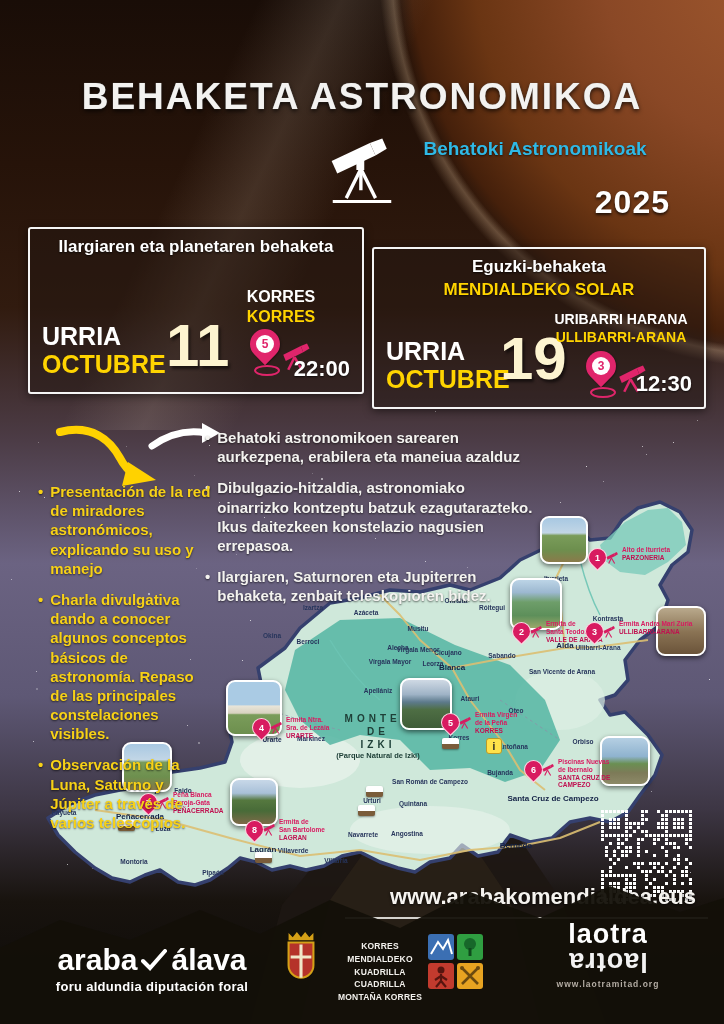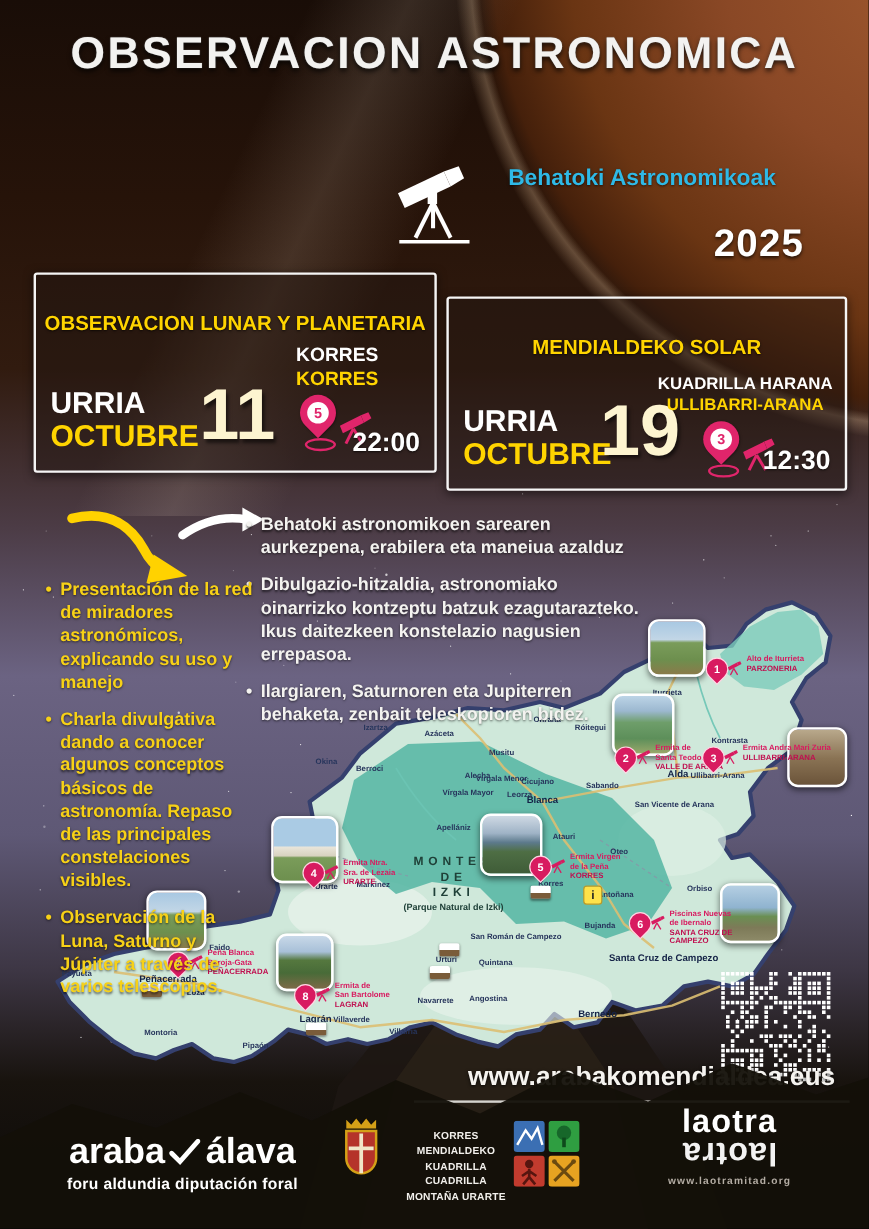--- a/index.html
+++ b/index.html
@@ -526,21 +526,21 @@
       <div class="town" style="left: 470px; top: 698px;">Atauri</div>
       <div class="town" style="left: 513px; top: 746px;">Antoñana</div>
       <div class="town" style="left: 583px; top: 741px;">Orbiso</div>
       <div class="town" style="left: 500px; top: 772px;">Bujanda</div>
       <div class="town town-bold" style="left: 553px; top: 798px;">Santa Cruz de Campezo</div>
       <div class="town" style="left: 430px; top: 781px;">San Román de Campezo</div>
       <div class="town" style="left: 372px; top: 800px;">Urturi</div>
       <div class="town" style="left: 413px; top: 803px;">Quintana</div>
       <div class="town" style="left: 407px; top: 833px;">Angostina</div>
       <div class="town" style="left: 363px; top: 834px;">Navarrete</div>
-      <div class="town town-bold" style="left: 498px; top: 845px;">Bernedo</div>
+      <div class="town town-bold" style="left: 516px; top: 845px;">Bernedo</div>
       <div class="town" style="left: 336px; top: 860px;">Villafría</div>
       <div class="town" style="left: 293px; top: 850px;">Villaverde</div>
       <div class="town town-bold" style="left: 263px; top: 849px;">Lagrán</div>
       <div class="town" style="left: 213px; top: 872px;">Pipaón</div>
       <div class="town" style="left: 134px; top: 861px;">Montoria</div>
       <div class="town" style="left: 163px; top: 828px;">Loza</div>
       <div class="town" style="left: 183px; top: 790px;">Faido</div>
       <div class="town" style="left: 150px; top: 789px;">Baroja</div>
       <div class="town" style="left: 64px; top: 812px;">Payueta</div>
       <div class="town town-bold" style="left: 140px; top: 816px;">Peñacerrada</div>
@@ -697,21 +697,21 @@
             </g>
           </svg></div>
         <div class="pin-label">
           <div>Ermita de</div>
           <div>San Bartolome</div>
           <div class="strong">LAGRAN</div>
         </div>
       </div>
     </div>
 
-  <div class="title t1">OBSERVACION ASTRONOMICA</div>
+  <div class="title t2">BEHAKETA ASTRONOMIKOA</div>
 
   <div class="hd-tel">
     <svg width="72" height="72" viewBox="0 0 64 64">
       <g fill="#fff">
         <polygon points="5,24 39,8 44,19 10,35"></polygon>
         <polygon points="39,8 50,4 54,13 44,19"></polygon>
         <rect x="27" y="23" width="7" height="9"></rect>
       </g>
       <g stroke="#fff" stroke-width="3" fill="none">
         <line x1="31" y1="31" x2="18" y2="57"></line>
@@ -720,21 +720,21 @@
       </g>
       <line x1="6" y1="60" x2="58" y2="60" stroke="#fff" stroke-width="2.5"></line>
     </svg>
   </div>
   <div class="sub-right">
     <div class="cyan">Behatoki Astronomikoak</div>
   </div>
   <div class="year">2025</div>
 
   <div class="event-card card1">
-    <div class="ev-title-es">OBSERVACION LUNAR Y PLANETARIA</div>
+    <div class="ev-title-eu">Ilargiaren eta planetaren behaketa</div>
     <div class="ev-month">
       <div class="eu">URRIA</div>
       <div class="es">OCTUBRE</div>
     </div>
     <div class="ev-day">11</div>
     <div class="ev-place">
       <div class="p1">KORRES</div>
       <div class="p2">KORRES</div>
     </div>
     <div class="ev-pin">
@@ -752,28 +752,29 @@
             <line x1="10" y1="13" x2="5" y2="23"></line>
               <line x1="10" y1="13" x2="16" y2="23"></line>
           </g>
         </svg>
       </div>
     </div>
     <div class="ev-time">22:00</div>
   </div>
 
   <div class="event-card card2">
+    <div class="ev-title-eu">Eguzki-behaketa</div>
     <div class="ev-title-es">MENDIALDEKO SOLAR</div>
     <div class="ev-month">
       <div class="eu">URRIA</div>
       <div class="es">OCTUBRE</div>
     </div>
     <div class="ev-day">19</div>
     <div class="ev-place">
-      <div class="p1">KUADRILLA HARANA</div>
+      <div class="p1">URIBARRI HARANA</div>
       <div class="p2">ULLIBARRI-ARANA</div>
     </div>
     <div class="ev-pin">
       <div class="ev-drop">
           <div class="num">
             <div class="disc">3</div>
           </div>
         </div>
       <div class="ev-ring"></div>
       <div class="ev-tel">
@@ -853,21 +854,21 @@
       <path d="M6,10 L6,3 L10,7 L14,2 L18,7 L22,2 L26,7 L30,3 L30,10 Z" fill="#d4a017"></path>
       <path d="M6,12 h24 v22 a12,12 0 0 1 -24,0 Z" fill="#b5332a" stroke="#d4a017" stroke-width="2"></path>
       <path d="M18,14 v32 M8,26 h20" stroke="#f0e6c8" stroke-width="3" fill="none"></path>
     </svg>
   </div>
 
   <div class="ft-kuad">
     <div>KORRES</div>
     <div>MENDIALDEKO KUADRILLA</div>
     <div>CUADRILLA</div>
-    <div>MONTAÑA URARTE</div>
+    <div>MONTAÑA KORRES</div>
   </div>
 
   <div class="ft-squares">
     <svg width="26" height="26" viewBox="0 0 26 26">
       <rect width="26" height="26" rx="3" fill="#3b6fb3"></rect>
       <path d="M3,20 L10,8 L15,15 L20,6 L24,20" stroke="#fff" stroke-width="2" fill="none"></path>
     </svg>
     <svg width="26" height="26" viewBox="0 0 26 26">
       <rect width="26" height="26" rx="3" fill="#2f9e41"></rect>
       <circle cx="13" cy="10" r="6" fill="#17672a"></circle>

